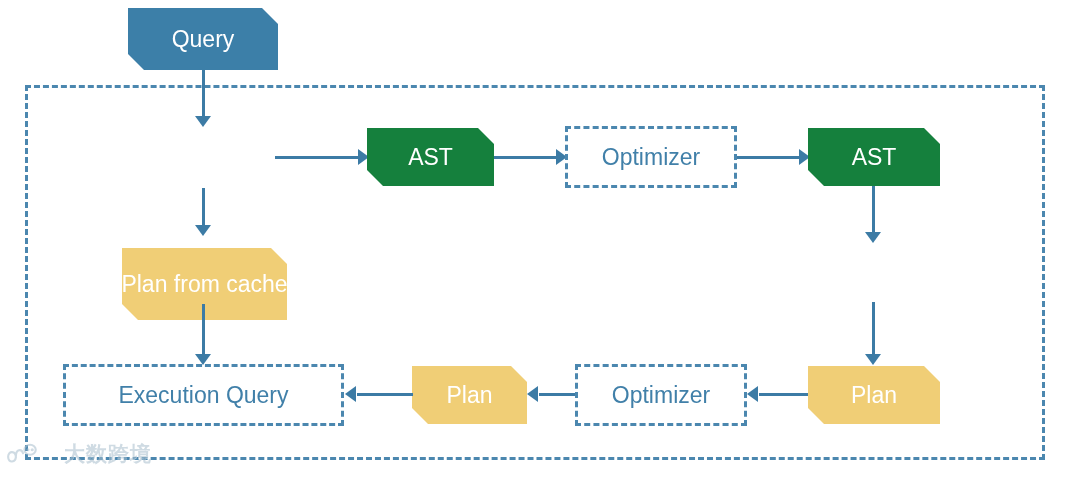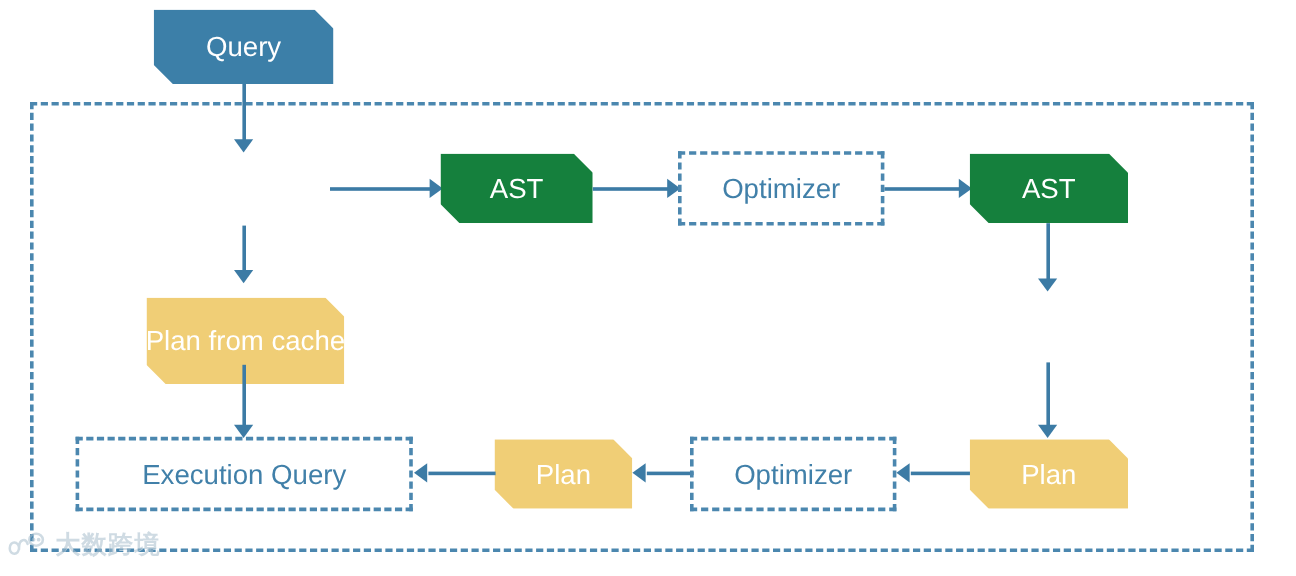--- a/index.html
+++ b/index.html
@@ -77,21 +77,21 @@
   .arrow-left{
     border-top:8px solid transparent;
     border-bottom:8px solid transparent;
     border-right:11px solid #3C7BA5;
   }
 
   
   .watermark{
     position:absolute;
     left:6px;top:440px;
-    display:flex;align-items:center;gap:6px;
+    display:flex;align-items:center;gap:24px;
     opacity:.55;
     pointer-events:none;
   }
   .wm-logo{
     width:34px;height:26px;
     color:#9FB9CB;
   }
   .wm-text{
     font-size:21px;
     font-weight:bold;

